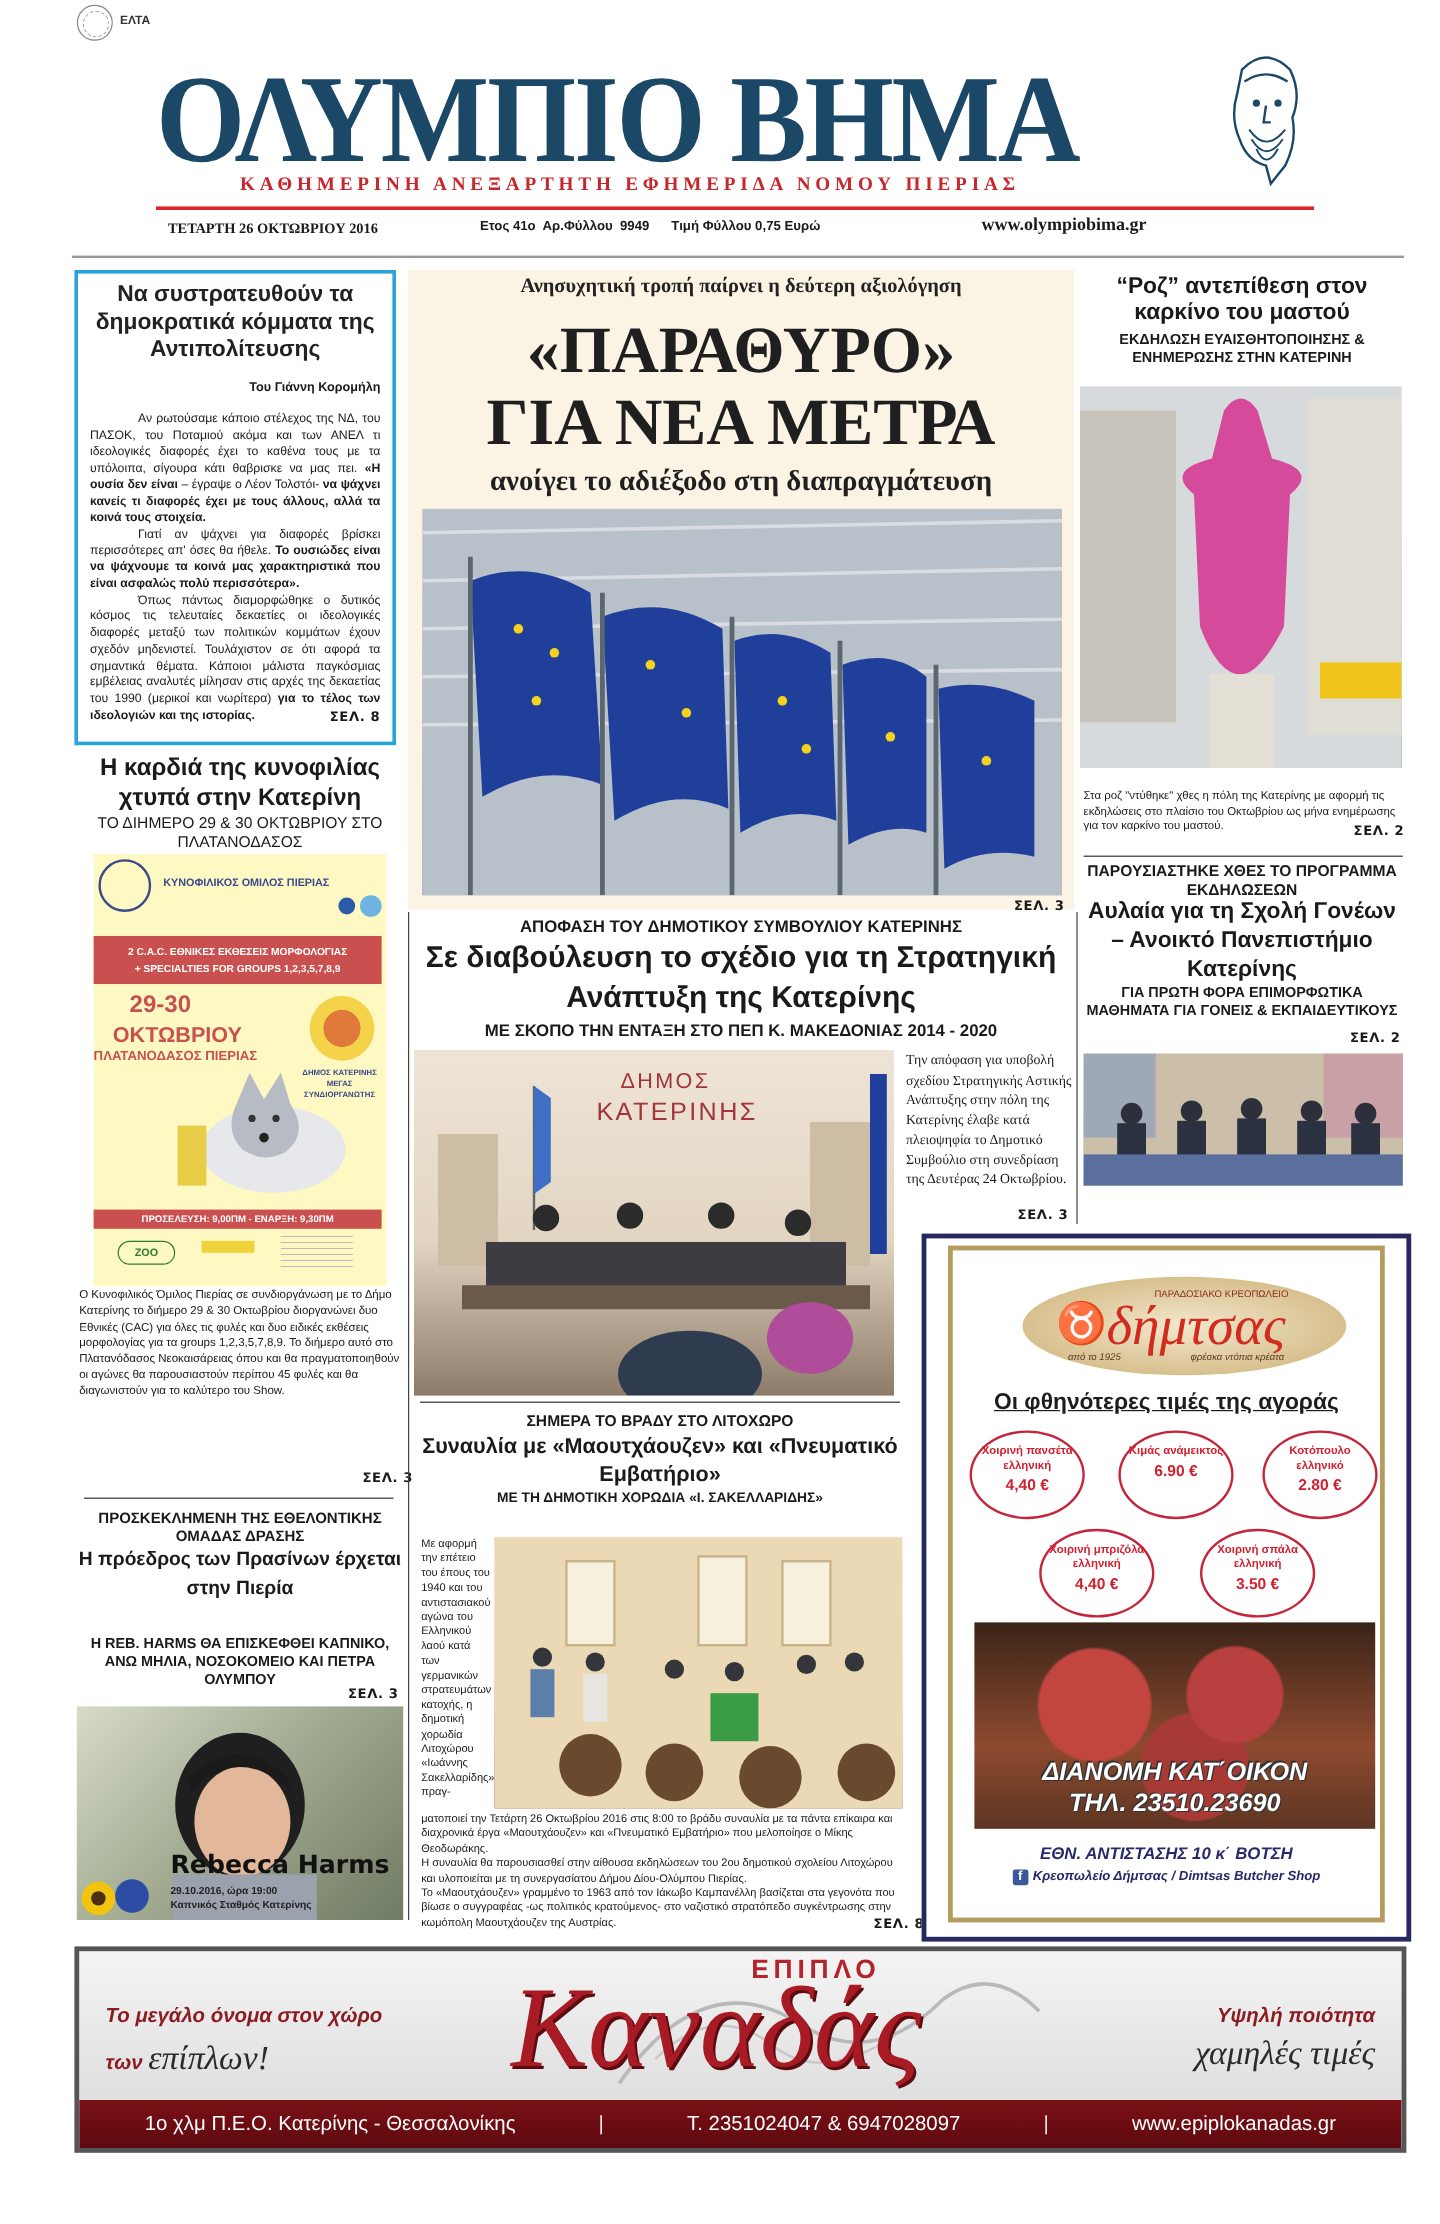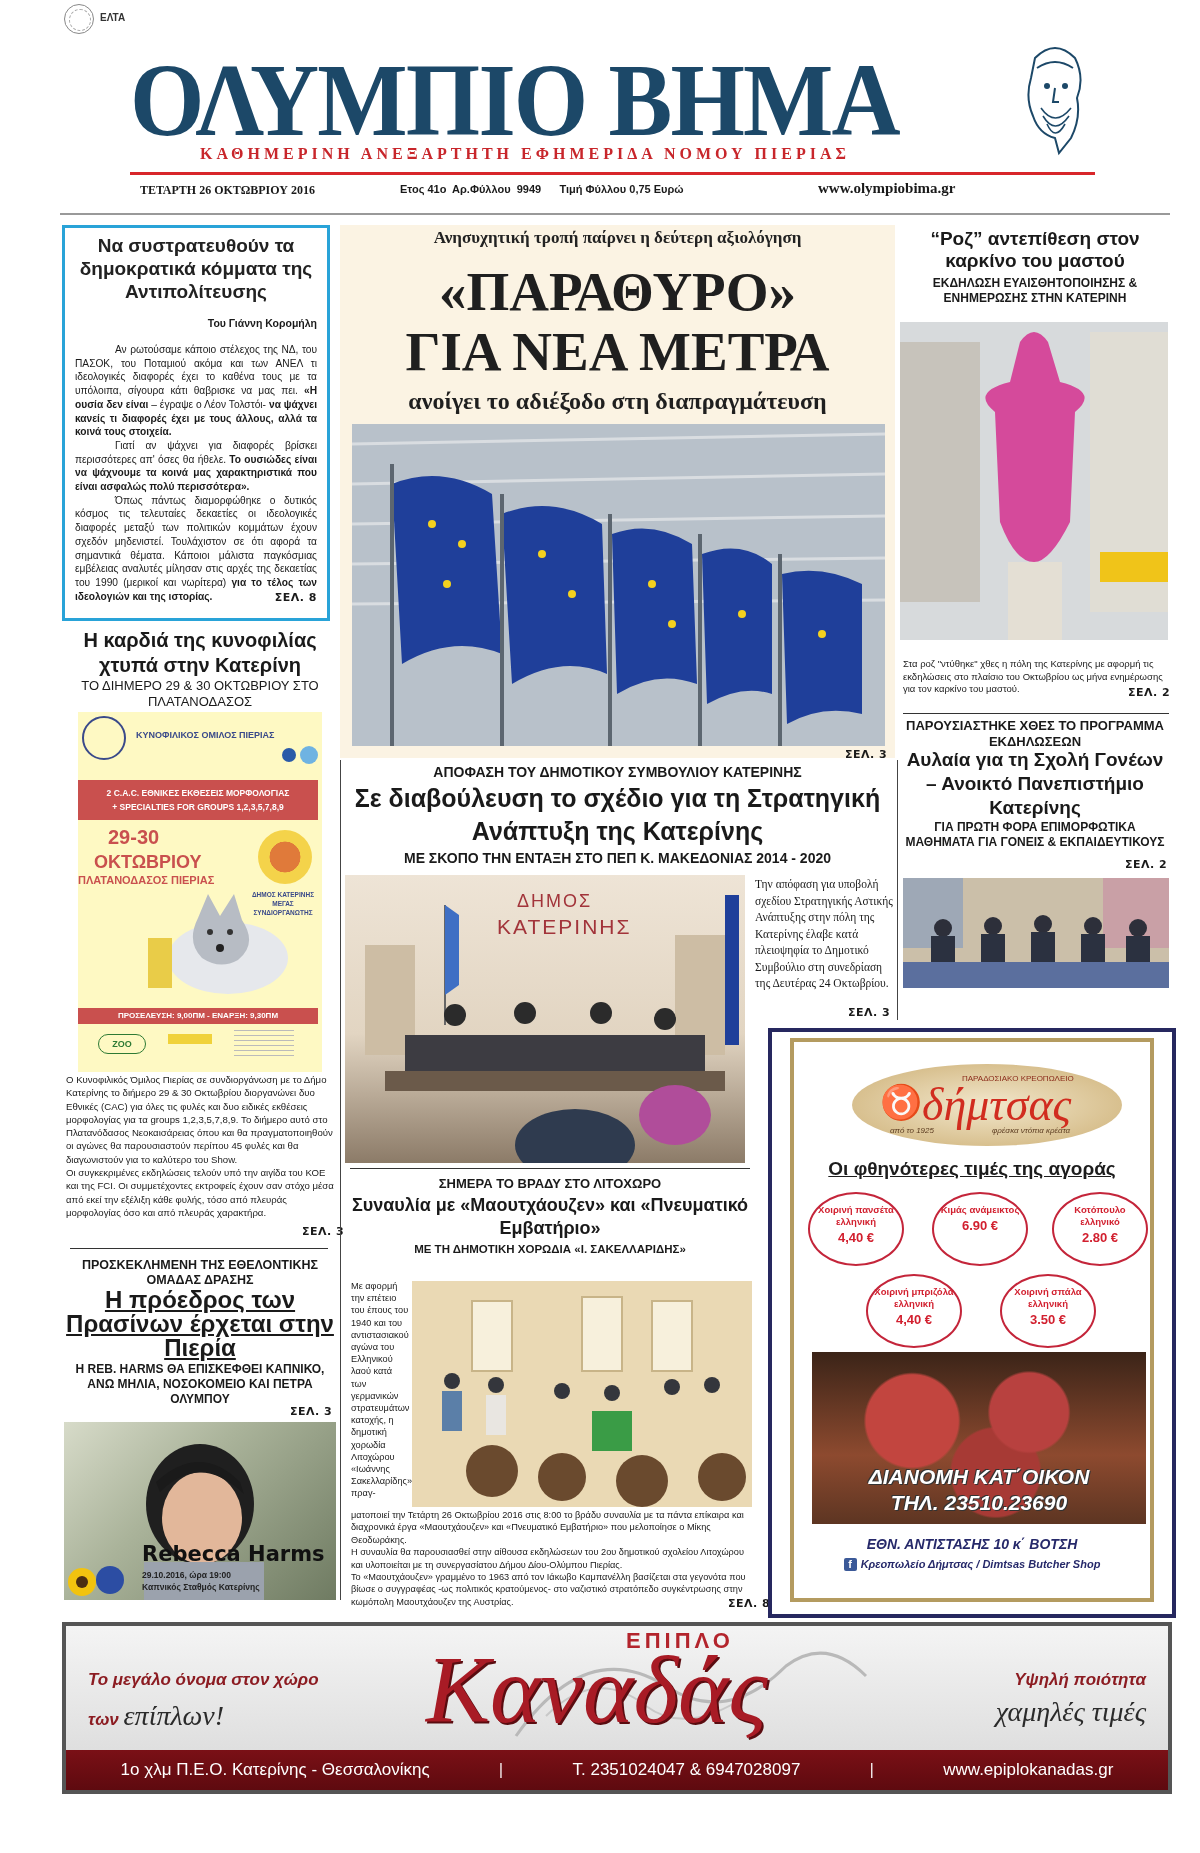--- a/index.html
+++ b/index.html
@@ -58,21 +58,21 @@
   
   #dog-hd { left: 62px; top: 628px; width: 276px; font-size: 20px; line-height: 25px; font-weight: bold; }
   #dog-sub { left: 62px; top: 678px; width: 276px; font-size: 13px; line-height: 16px; font-weight: normal; }
   #dog-ad { left: 78px; top: 712px; width: 244px; height: 360px; background:#fef9c3; }
   #dog-body { left: 66px; top: 1073px; width: 270px; font-size: 9.6px; line-height: 13.3px; }
   #dog-sel { left: 302px; top: 1225px; }
   #l-rule2 { left: 70px; top: 1248px; width: 258px; }
 
   
   #harms-kick { left: 62px; top: 1258px; width: 276px; font-size: 12.5px; line-height: 15px; font-weight: bold; }
-  #harms-hd { left: 62px; top: 1288px; width: 276px; font-size: 24px; line-height: 24px; font-weight: bold; text-decoration: underline; }
+  #harms-hd { left: 62px; top: 1288px; width: 276px; font-size: 16px; line-height: 24px; font-weight: bold; }
   #harms-sub { left: 62px; top: 1362px; width: 276px; font-size: 12px; line-height: 15px; font-weight: bold; }
   #harms-sel { left: 290px; top: 1405px; }
   #harms-photo { left: 64px; top: 1422px; width: 272px; height: 178px; overflow: hidden; background: linear-gradient(135deg, #d7dbc9 0%, #aab39a 40%, #6f7b62 100%); }
 
   
   #council-kick { left: 345px; top: 764px; width: 545px; font-size: 14px; font-weight: bold; }
   #council-hd { left: 345px; top: 782px; width: 545px; font-size: 25px; line-height: 33px; font-weight: bold; }
   #council-sub { left: 345px; top: 850px; width: 545px; font-size: 14px; font-weight: bold; }
   #council-photo { left: 345px; top: 875px; width: 400px; height: 288px; overflow:hidden; background: linear-gradient(180deg, #eee4d6 0%, #e2d5c2 55%, #8c7b68 100%); }
   #council-body { left: 755px; top: 876px; width: 140px; font-family: "Liberation Serif", serif; font-size: 11.5px; line-height: 16.5px; }
@@ -270,21 +270,20 @@
   </svg>
   <div style="position:absolute;left:0;top:296px;width:240px;height:16px;background:#c9504e;color:#fff;font-size:8px;font-weight:bold;text-align:center;line-height:16px;">ΠΡΟΣΕΛΕΥΣΗ: 9,00ΠΜ - ΕΝΑΡΞΗ: 9,30ΠΜ</div>
   <div style="position:absolute;left:20px;top:318px;width:200px;height:36px;">
     <div style="position:absolute;left:0;top:4px;width:48px;height:20px;border:1px solid #2d7a34;border-radius:10px;font-size:9px;font-weight:bold;color:#2d7a34;text-align:center;line-height:18px;">ZOO</div>
     <div style="position:absolute;left:70px;top:4px;width:44px;height:10px;background:#f0d23a;"></div>
     <div style="position:absolute;left:136px;top:0;width:60px;height:30px;background:repeating-linear-gradient(180deg,#bbb 0 1px,transparent 1px 5px);"></div>
   </div>
 </div>
 <div id="dog-body" class="abs">
   <div>Ο Κυνοφιλικός Όμιλος Πιερίας σε συνδιοργάνωση με το Δήμο Κατερίνης το διήμερο 29 &amp; 30 Οκτωβρίου διοργανώνει δυο Εθνικές (CAC) για όλες τις φυλές και δυο ειδικές εκθέσεις μορφολογίας για τα groups 1,2,3,5,7,8,9. Το διήμερο αυτό στο Πλατανόδασος Νεοκαισάρειας όπου και θα πραγματοποιηθούν οι αγώνες θα παρουσιαστούν περίπου 45 φυλές και θα διαγωνιστούν για το καλύτερο του Show.</div>
-  <div>Οι συγκεκριμένες εκδηλώσεις τελούν υπό την αιγίδα του ΚΟΕ και της FCI. Οι συμμετέχοντες εκτροφείς έχουν σαν στόχο μέσα από εκεί την εξέλιξη κάθε φυλής, τόσο από πλευράς μορφολογίας όσο και από πλευράς χαρακτήρα.</div>
 </div>
 <div id="dog-sel" class="abs sel">ΣΕΛ. 3</div>
 <div id="l-rule2" class="rule"></div>
 
 <div id="harms-kick" class="abs center">ΠΡΟΣΚΕΚΛΗΜΕΝΗ ΤΗΣ ΕΘΕΛΟΝΤΙΚΗΣ ΟΜΑΔΑΣ ΔΡΑΣΗΣ</div>
 <div id="harms-hd" class="abs center">Η πρόεδρος των Πρασίνων έρχεται στην Πιερία</div>
 <div id="harms-sub" class="abs center">Η REB. HARMS ΘΑ ΕΠΙΣΚΕΦΘΕΙ ΚΑΠΝΙΚΟ, ΑΝΩ ΜΗΛΙΑ, ΝΟΣΟΚΟΜΕΙΟ ΚΑΙ ΠΕΤΡΑ ΟΛΥΜΠΟΥ</div>
 <div id="harms-sel" class="abs sel">ΣΕΛ. 3</div>
 <div id="harms-photo" class="abs">
   <svg width="272" height="178" viewBox="0 0 272 178" style="position:absolute;left:0;top:0;">

